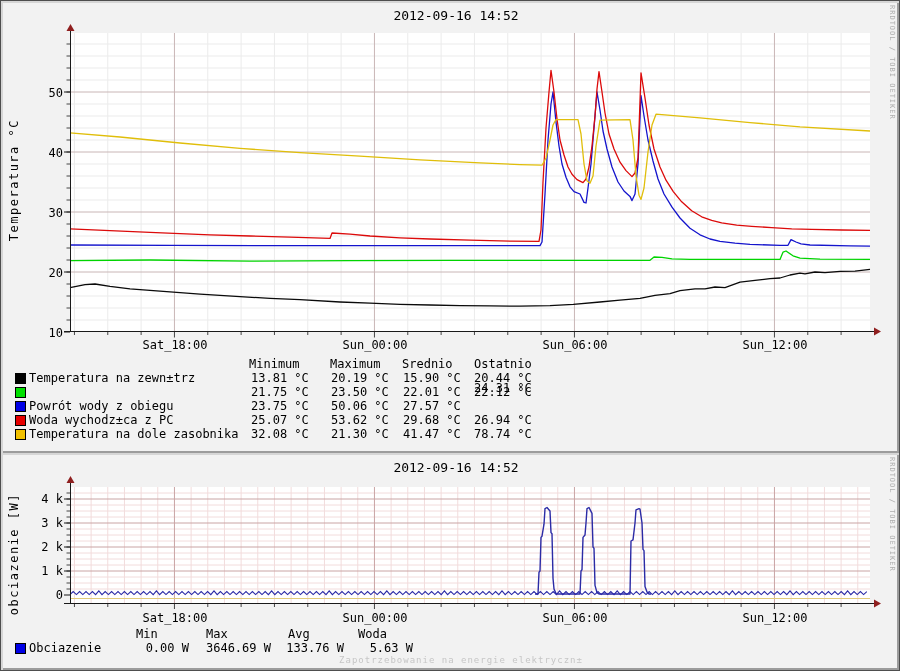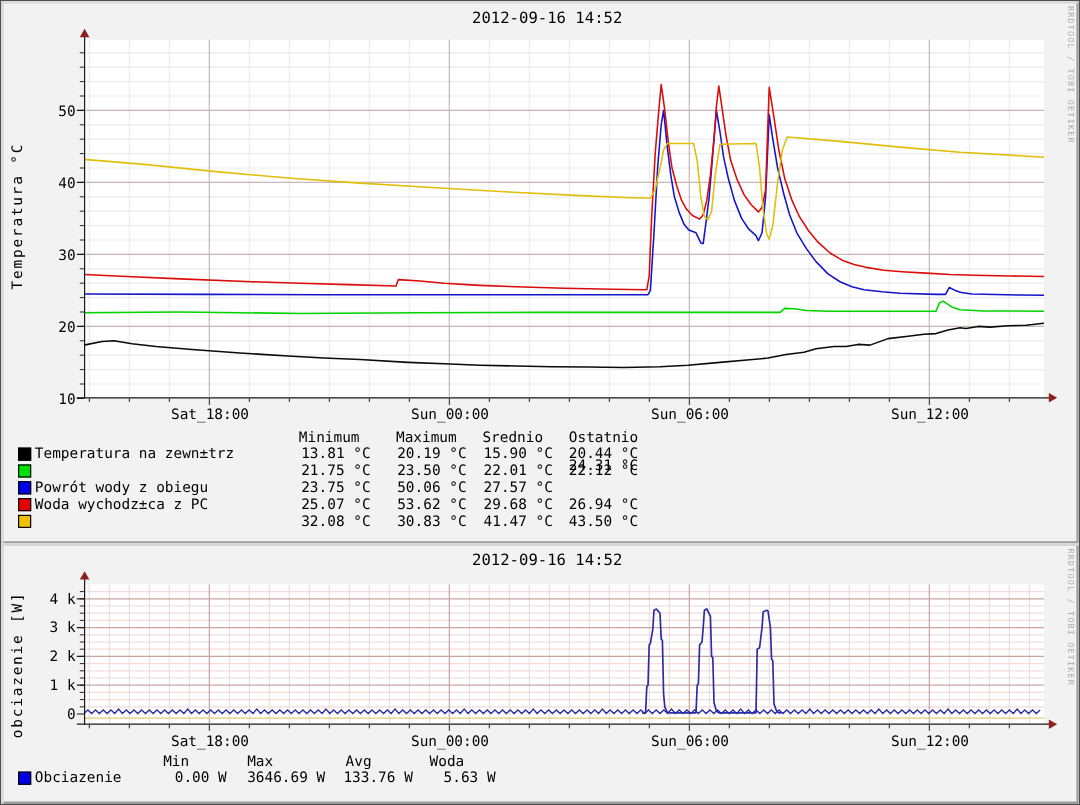--- a/index.html
+++ b/index.html
@@ -184,24 +184,25 @@
     <div class="cell" style="left:473px;top:380px">24.31 °C</div>
 
     <span class="sw" style="left: 14px; top: 414px; background-color: rgb(230, 0, 0);"></span>
     <div class="cell" style="left:28px;top:412px">Woda wychodz±ca z PC</div>
     <div class="cell" style="left:250px;top:412px">25.07 °C</div>
     <div class="cell" style="left:330px;top:412px">53.62 °C</div>
     <div class="cell" style="left:402px;top:412px">29.68 °C</div>
     <div class="cell" style="left:473px;top:412px">26.94 °C</div>
 
     <span class="sw" style="left: 14px; top: 428px; background-color: rgb(240, 192, 0);"></span>
+    <div class="cell" style="left:28px;top:426px">Temperatura na dole zasobnika</div>
     <div class="cell" style="left:250px;top:426px">32.08 °C</div>
-    <div class="cell" style="left:330px;top:426px">30.83 °C</div>
+    <div class="cell" style="left:330px;top:426px">21.30 °C</div>
     <div class="cell" style="left:402px;top:426px">41.47 °C</div>
-    <div class="cell" style="left:473px;top:426px">43.50 °C</div>
+    <div class="cell" style="left:473px;top:426px">78.74 °C</div>
 
   </div>
 
   <div class="panel" id="panel2">
     <svg id="svg2" width="898" height="217" viewBox="1 453 898 217">
         <rect x="70" y="487" width="800" height="116" fill="#ffffff"></rect>
         <line x1="70" y1="589" x2="870" y2="589" stroke="#f2dcdc" stroke-width="1"></line>
         <line x1="70" y1="583" x2="870" y2="583" stroke="#f2dcdc" stroke-width="1"></line>
         <line x1="70" y1="577" x2="870" y2="577" stroke="#f2dcdc" stroke-width="1"></line>
         <line x1="70" y1="565" x2="870" y2="565" stroke="#f2dcdc" stroke-width="1"></line>
@@ -341,14 +342,15 @@
     <div class="hdr" style="left:287px;top:174px">Avg</div>
     <div class="hdr" style="left:357px;top:174px">Woda</div>
 
     <span class="sw" style="left: 14px; top: 190px; background-color: rgb(0, 0, 230);"></span>
     <div class="cell" style="left:28px;top:188px">Obciazenie</div>
     <div class="cell r" style="left:108px;width:80px;top:188px">0.00 W</div>
     <div class="cell r" style="left:190px;width:80px;top:188px">3646.69 W</div>
     <div class="cell r" style="left:263px;width:80px;top:188px">133.76 W</div>
     <div class="cell r" style="left:332px;width:80px;top:188px">5.63 W</div>
 
+    <div class="wm" style="left:310px;width:300px;top:202px">Zapotrzebowanie na energie elektryczn±</div>
   </div>
 </div>
 
 </body></html>

